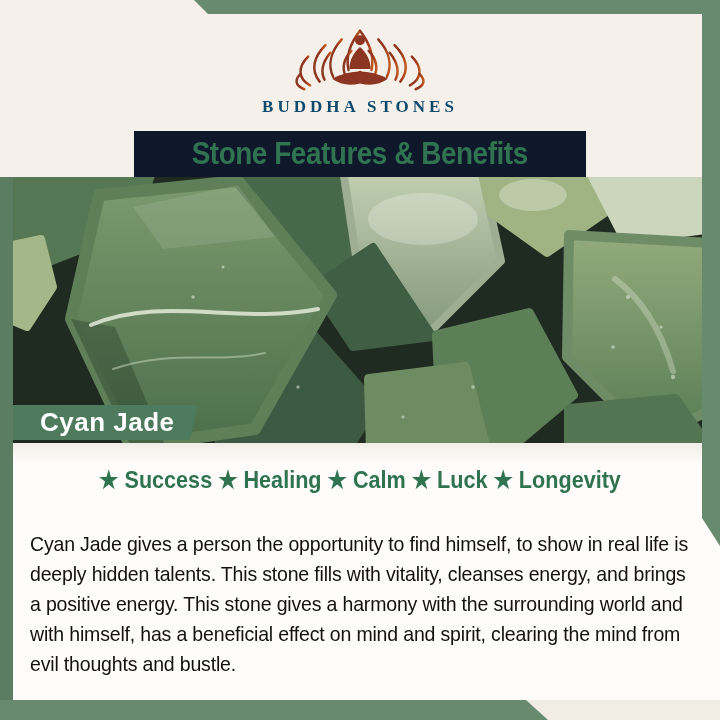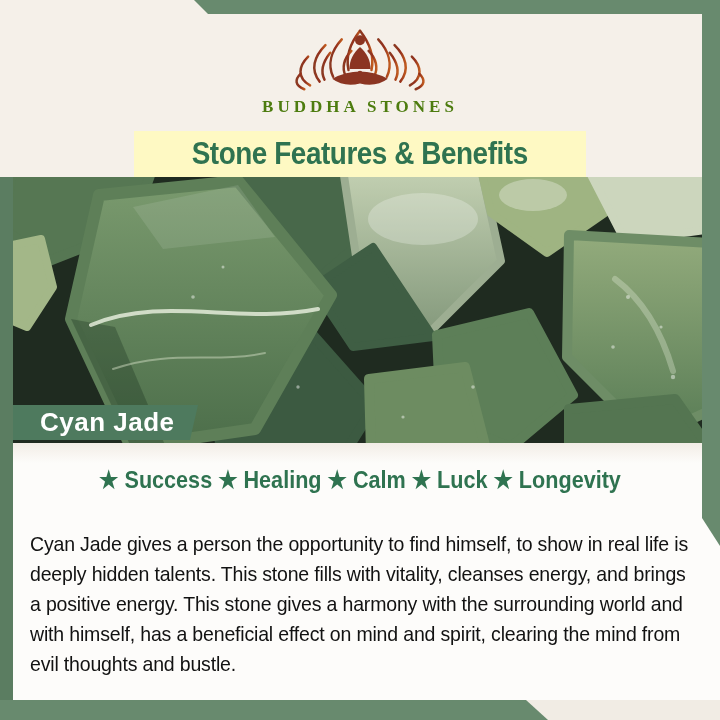--- a/index.html
+++ b/index.html
@@ -20,25 +20,25 @@
   .frame-left{left:0;top:177px;width:13px;height:543px;background:#5B7D61;}
   .frame-bottom{left:0;top:700px;width:548px;height:20px;
                 clip-path:polygon(0 0,526px 0,100% 100%,0 100%);}
   .corner-beige{position:absolute;left:526px;top:700px;width:194px;height:20px;
                 background:#F1ECE4;z-index:5;}
 
   
   .logo{position:absolute;left:50%;top:24px;transform:translateX(-50%);z-index:2;}
   .brand-name{position:absolute;left:0;top:97px;width:720px;text-align:center;
               font-family:"Liberation Serif",serif;font-size:17px;font-weight:600;
-              letter-spacing:4px;color:#4d7c0f;z-index:2;}
+              letter-spacing:4px;color:#0c4a6e;z-index:2;}
 
   
   .banner{position:absolute;left:134px;top:131px;width:452px;height:46px;
-          background:#fef9c3;z-index:2;display:flex;align-items:center;justify-content:center;}
+          background:#0f172a;z-index:2;display:flex;align-items:center;justify-content:center;}
   .banner h1{margin:0;font-size:31px;font-weight:bold;color:#2F7350;
              letter-spacing:-0.5px;transform:scaleX(.9);white-space:nowrap;}
 
   
   .photo{position:absolute;left:13px;top:177px;width:689px;height:266px;z-index:1;}
   .photo svg{display:block;width:689px;height:266px;}
 
   
   .badge{position:absolute;left:4px;top:405px;width:190px;height:35px;
          background:#4E7A5E;transform:skewX(-13deg);z-index:4;}

